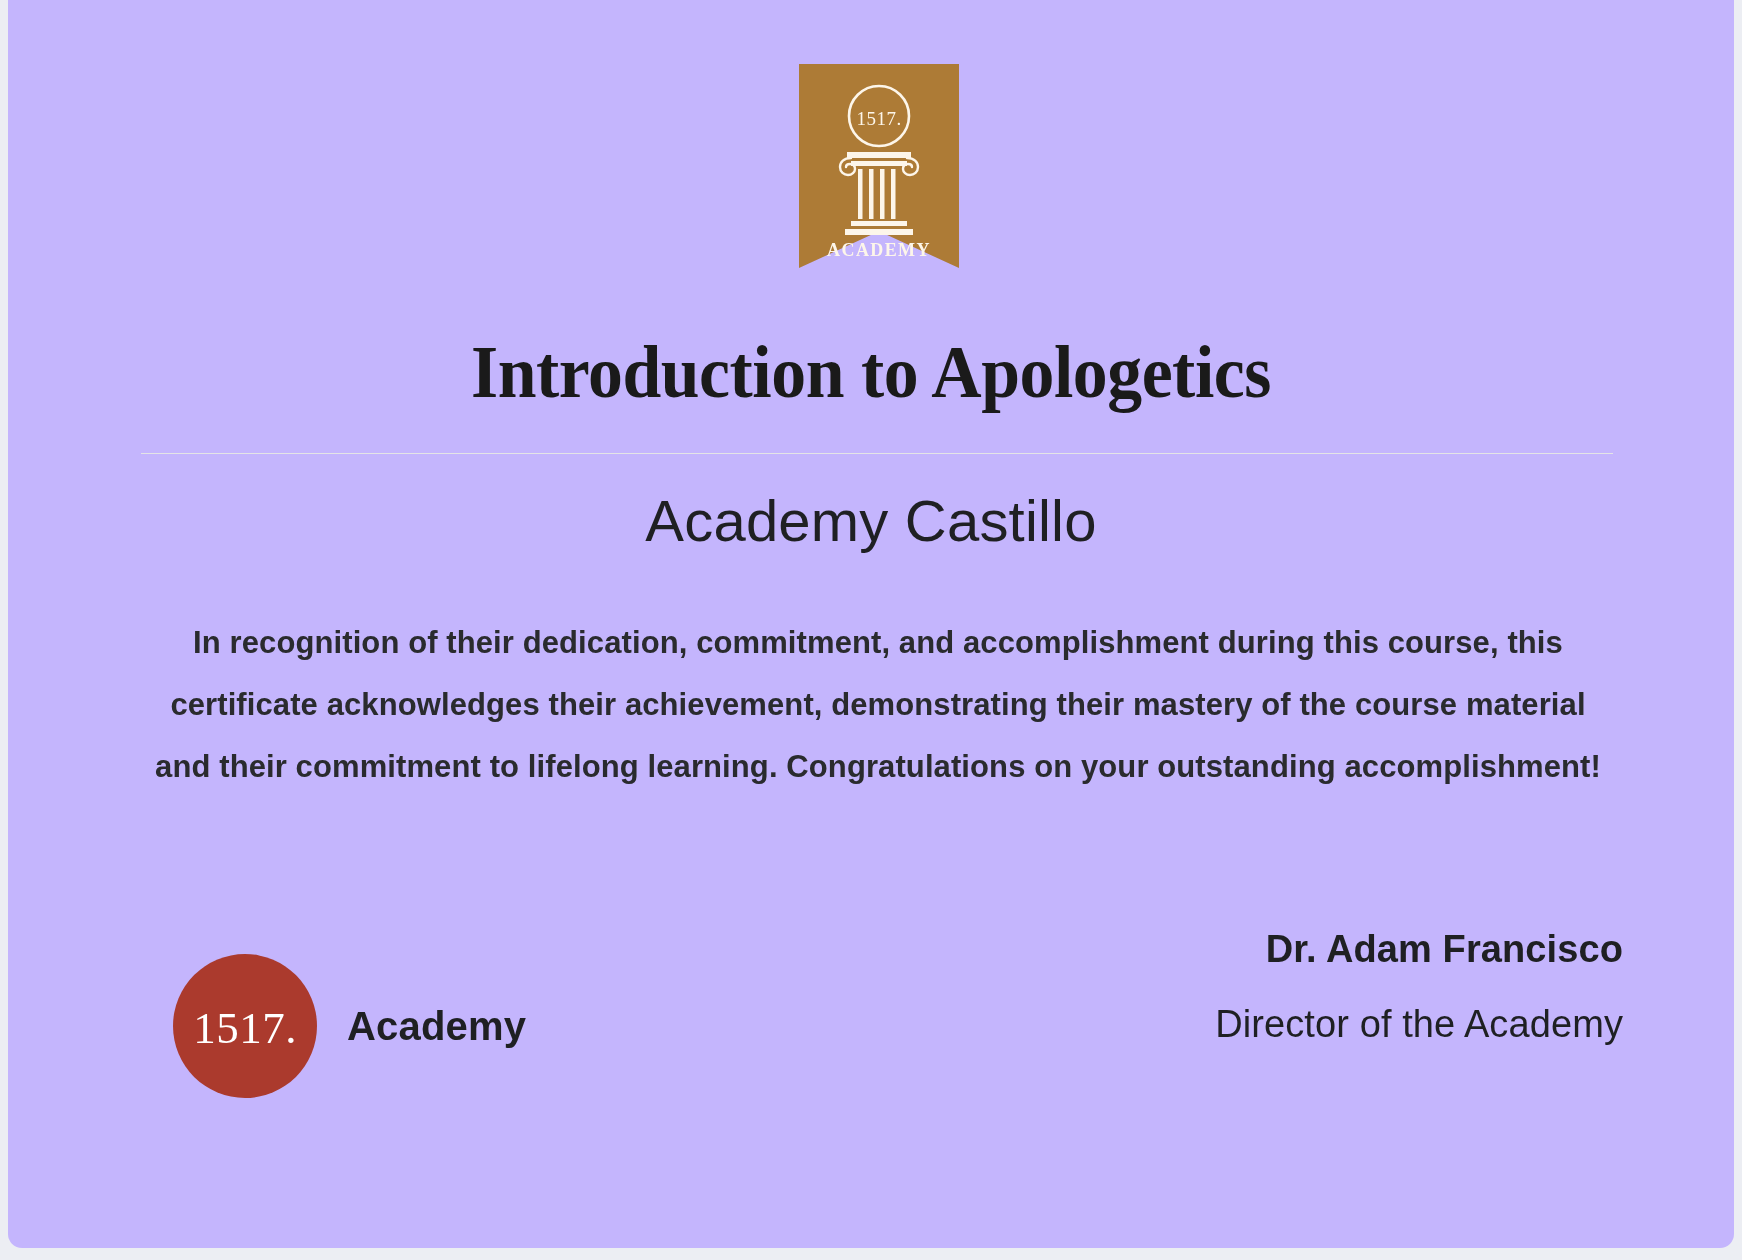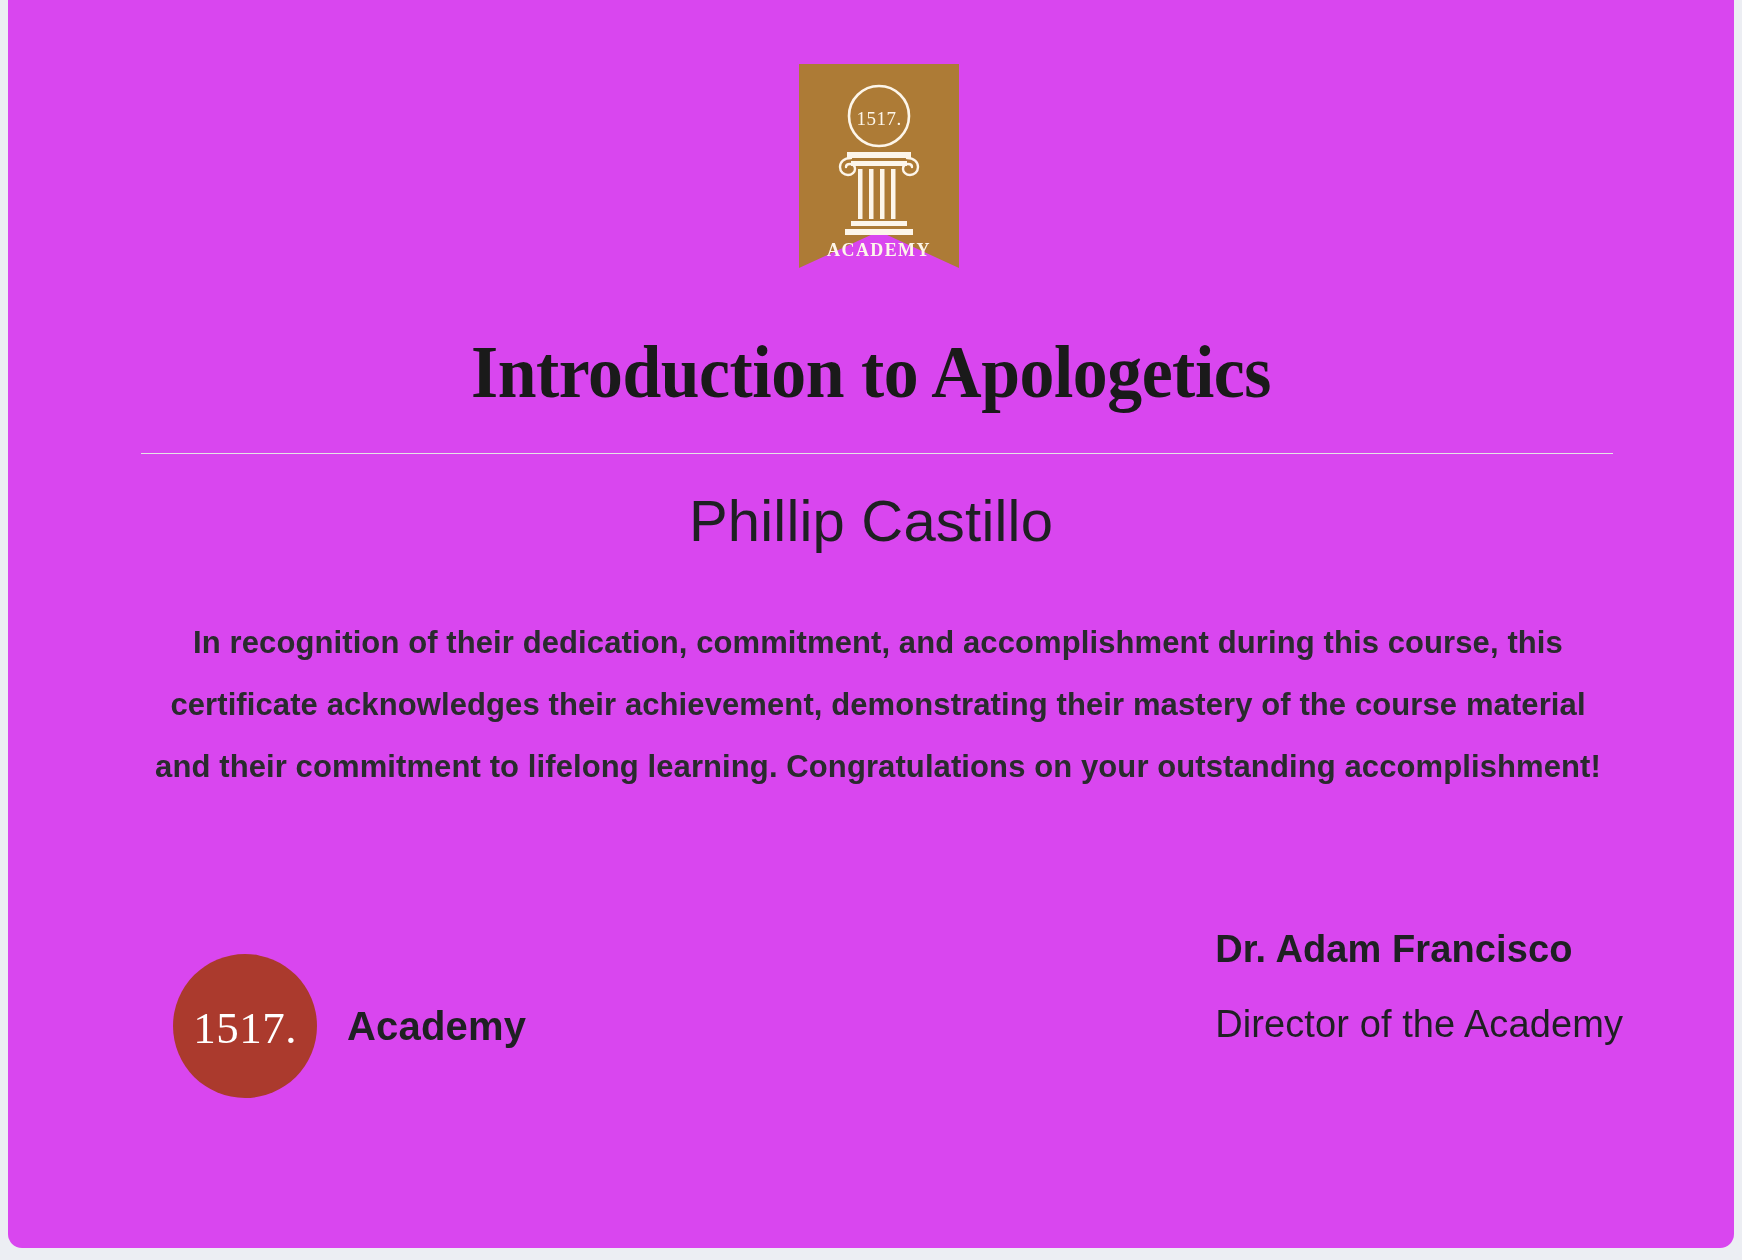--- a/index.html
+++ b/index.html
@@ -134,40 +134,41 @@
     font-size: 40px;
     font-weight: 700;
     color: #1f2023;
     letter-spacing: 0.2px;
   }
 
   #signature-block {
     position: absolute;
     right: 111px;
     top: 0px;
+    text-align: right;
     color: #1f2023;
   }
   #signatory-name {
     font-size: 38px;
     font-weight: 700;
     line-height: 1.0;
     letter-spacing: 0.1px;
   }
   #signatory-title {
     font-size: 38px;
     font-weight: 400;
     line-height: 1.0;
     letter-spacing: 0.1px;
     margin-top: 37px;
   }
 </style>
 </head>
 <body style="background: rgb(236, 238, 243);">
 
-<div id="certificate-card" style="background: #d946ef;">
+<div id="certificate-card" style="background: #c4b5fd;">
 
   <div id="crest-banner">
     <div class="banner-shape"></div>
     <svg class="crest-svg" width="160" height="204" viewBox="0 0 160 204">
 
       <circle cx="80" cy="52" r="30" fill="none" stroke="#fdf6ea" stroke-width="2.6"></circle>
       <text x="80" y="61" text-anchor="middle" font-family="Liberation Serif, DejaVu Serif, serif" font-size="19" fill="#fdf6ea" letter-spacing="0.5">1517.</text>
 
       <path d="M52 94 c-7 0 -11 4 -11 9 c0 5 4 8 8 8 c4 0 7 -3 7 -6 c0 -3 -2 -5 -5 -5 c-2 0 -4 1 -4 3" fill="none" stroke="#fdf6ea" stroke-width="2.4" stroke-linecap="round"></path>
       <path d="M108 94 c7 0 11 4 11 9 c0 5 -4 8 -8 8 c-4 0 -7 -3 -7 -6 c0 -3 2 -5 5 -5 c2 0 4 1 4 3" fill="none" stroke="#fdf6ea" stroke-width="2.4" stroke-linecap="round"></path>
@@ -184,21 +185,21 @@
       <rect x="46" y="165" width="68" height="6" fill="#fdf6ea"></rect>
 
       <text x="80" y="192" text-anchor="middle" font-family="Liberation Serif, DejaVu Serif, serif" font-size="18" font-weight="700" fill="#fdf6ea" letter-spacing="1.4">ACADEMY</text>
     </svg>
   </div>
 
   <h1 id="course-title">Introduction to Apologetics</h1>
 
   <hr id="title-divider">
 
-  <div id="recipient-name">Phillip Castillo</div>
+  <div id="recipient-name">Academy Castillo</div>
 
   <p id="body-text">In recognition of their dedication, commitment, and accomplishment during this course, this certificate acknowledges their achievement, demonstrating their mastery of the course material and their commitment to lifelong learning. Congratulations on your outstanding accomplishment!</p>
 
   <div id="footer-row">
 
     <div id="academy-mark">
       <div id="academy-seal">
         <span id="academy-seal-year">1517.</span>
       </div>
       <span id="academy-label">Academy</span>

